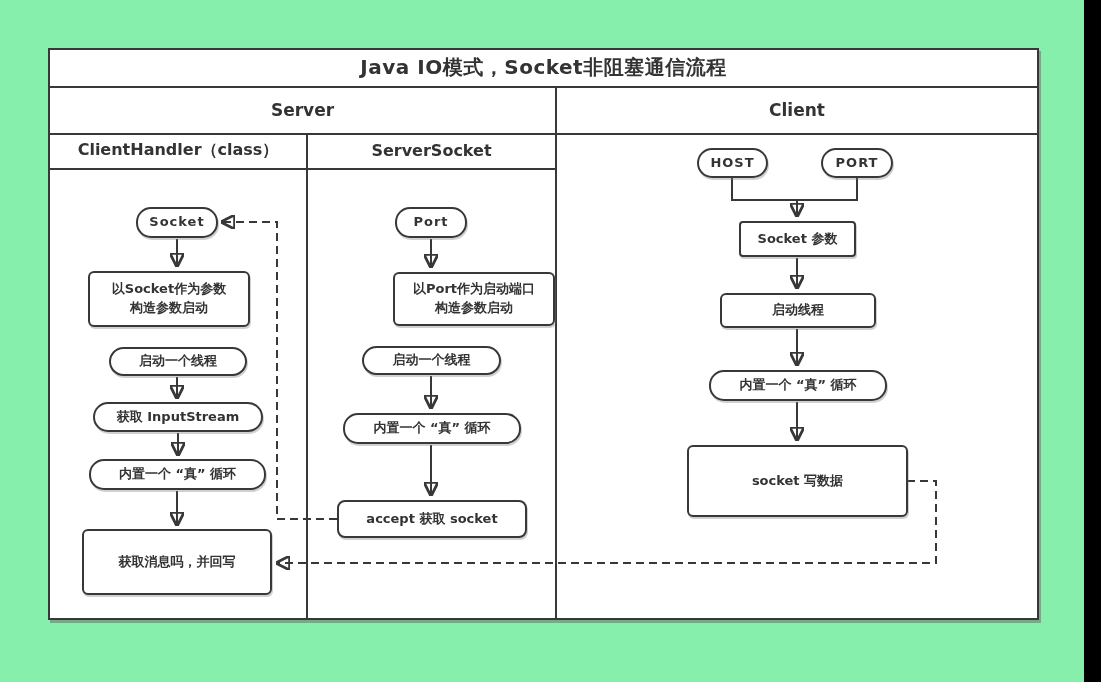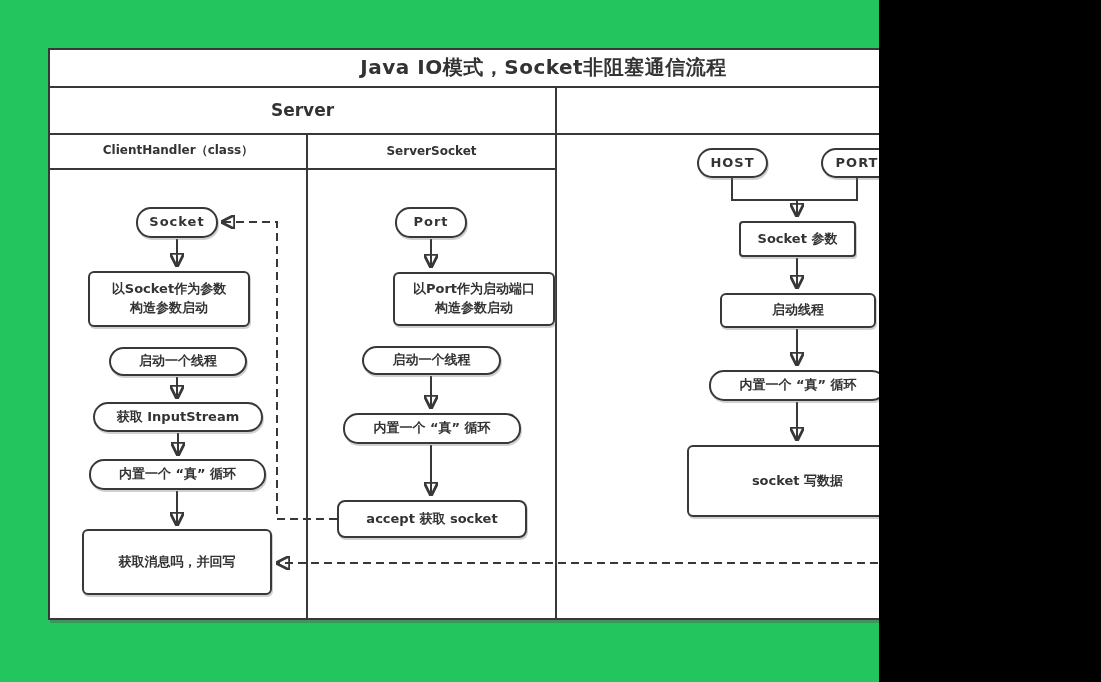--- a/index.html
+++ b/index.html
@@ -1,33 +1,33 @@
 <!DOCTYPE html>
 <html><head>
 <meta charset="utf-8">
 <style>
   * { margin:0; padding:0; box-sizing:border-box; }
   html,body { background:#000; }
   body { font-family:"DejaVu Sans","Liberation Sans",sans-serif; }
   #screen {
-    position:relative; width:879px; height:682px; background:#22c55e; overflow:hidden;
+    position:relative; width:1084px; height:682px; background:#86efac; overflow:hidden;
   }
   .panel {
     position:absolute; left:48px; top:48px; width:991px; height:572px;
     background:#fff; border:2px solid #383838;
     box-shadow:2px 3px 0 rgba(90,90,90,0.45);
   }
   .gridline { position:absolute; background:#383838; }
   .cell {
     position:absolute; display:flex; align-items:center; justify-content:center;
     color:#333; font-weight:bold;
   }
   .title-cell { font-size:20px; letter-spacing:0.5px; }
   .header-cell { font-size:17px; }
-  .subheader-cell { font-size:12px; }
+  .subheader-cell { font-size:16px; }
   .node {
     position:absolute; display:flex; flex-direction:column; align-items:center; justify-content:center;
     background:#fff; border:2px solid #383838; color:#333;
     font-weight:bold; font-size:13px; line-height:1.45; text-align:left;
     box-shadow:1px 2px 0 rgba(120,120,120,0.35);
   }
   .pill { border-radius:15px; }
   .rect { border-radius:6px; }
   .rect-soft { border-radius:8px; }
   .latin { letter-spacing:1px; }
@@ -45,20 +45,21 @@
   <div class="panel"></div>
 
   <div class="gridline" style="left:50px; top:86px; width:987px; height:2px;"></div>
   <div class="gridline" style="left:50px; top:133px; width:987px; height:2px;"></div>
   <div class="gridline" style="left:50px; top:168px; width:506px; height:2px;"></div>
   <div class="gridline" style="left:555px; top:86px; width:2px; height:532px;"></div>
   <div class="gridline" style="left:306px; top:133px; width:2px; height:485px;"></div>
 
   <div class="cell title-cell" style="left:50px; top:48px; width:987px; height:38px;">Java IO模式，Socket非阻塞通信流程</div>
   <div class="cell header-cell" style="left:50px; top:86px; width:505px; height:47px;">Server</div>
+  <div class="cell header-cell" style="left:557px; top:86px; width:480px; height:47px;">Client</div>
   <div class="cell subheader-cell" style="left:50px; top:133px; width:256px; height:35px;">ClientHandler（class）</div>
   <div class="cell subheader-cell" style="left:308px; top:133px; width:247px; height:35px;">ServerSocket</div>
 
   <svg class="connectors" viewBox="0 0 1101 682">
     <defs>
       <marker id="arrow" viewBox="0 0 10 10" refX="9" refY="5" markerWidth="7" markerHeight="7" orient="auto-start-reverse">
         <path d="M0,0 L10,5 L0,10 z" fill="#383838" stroke="none"></path>
       </marker>
     </defs>
 

